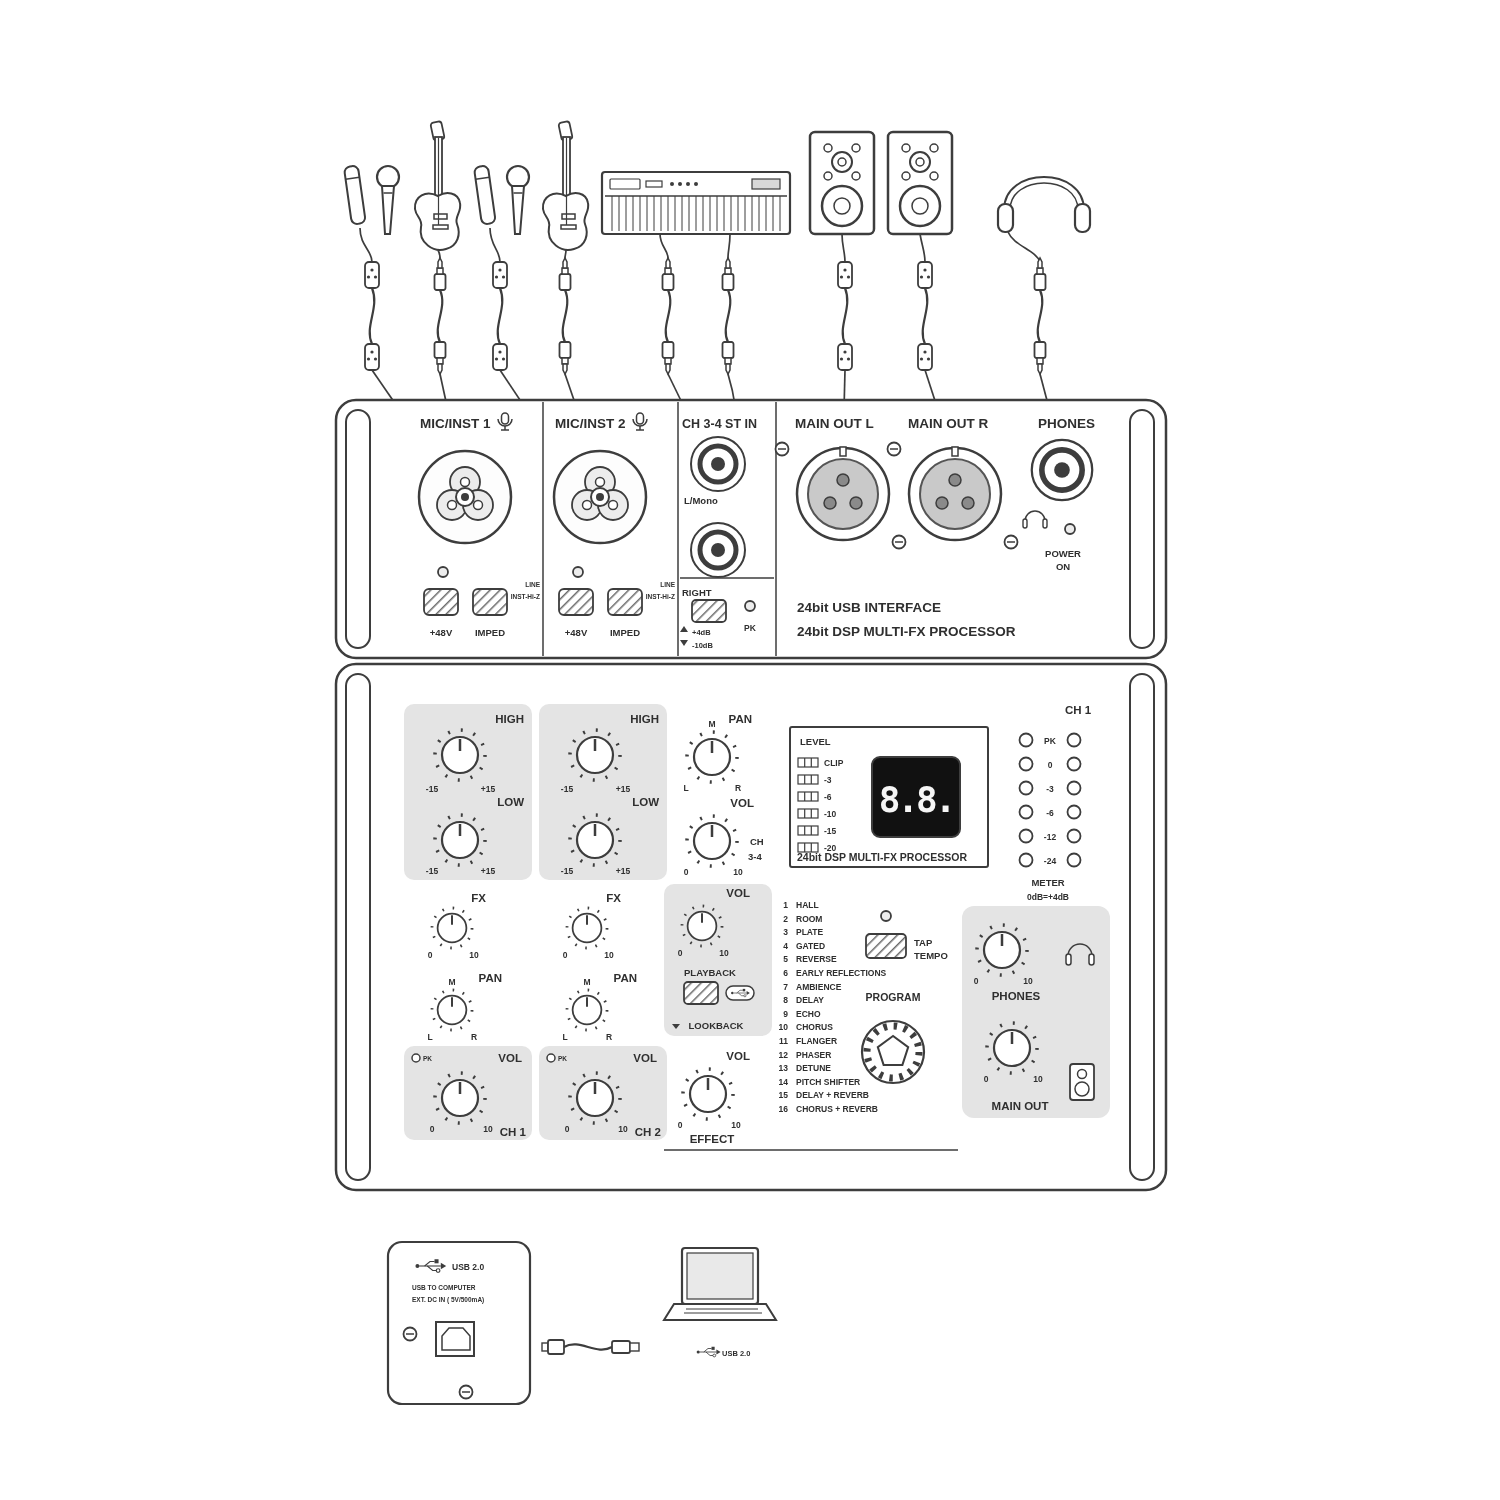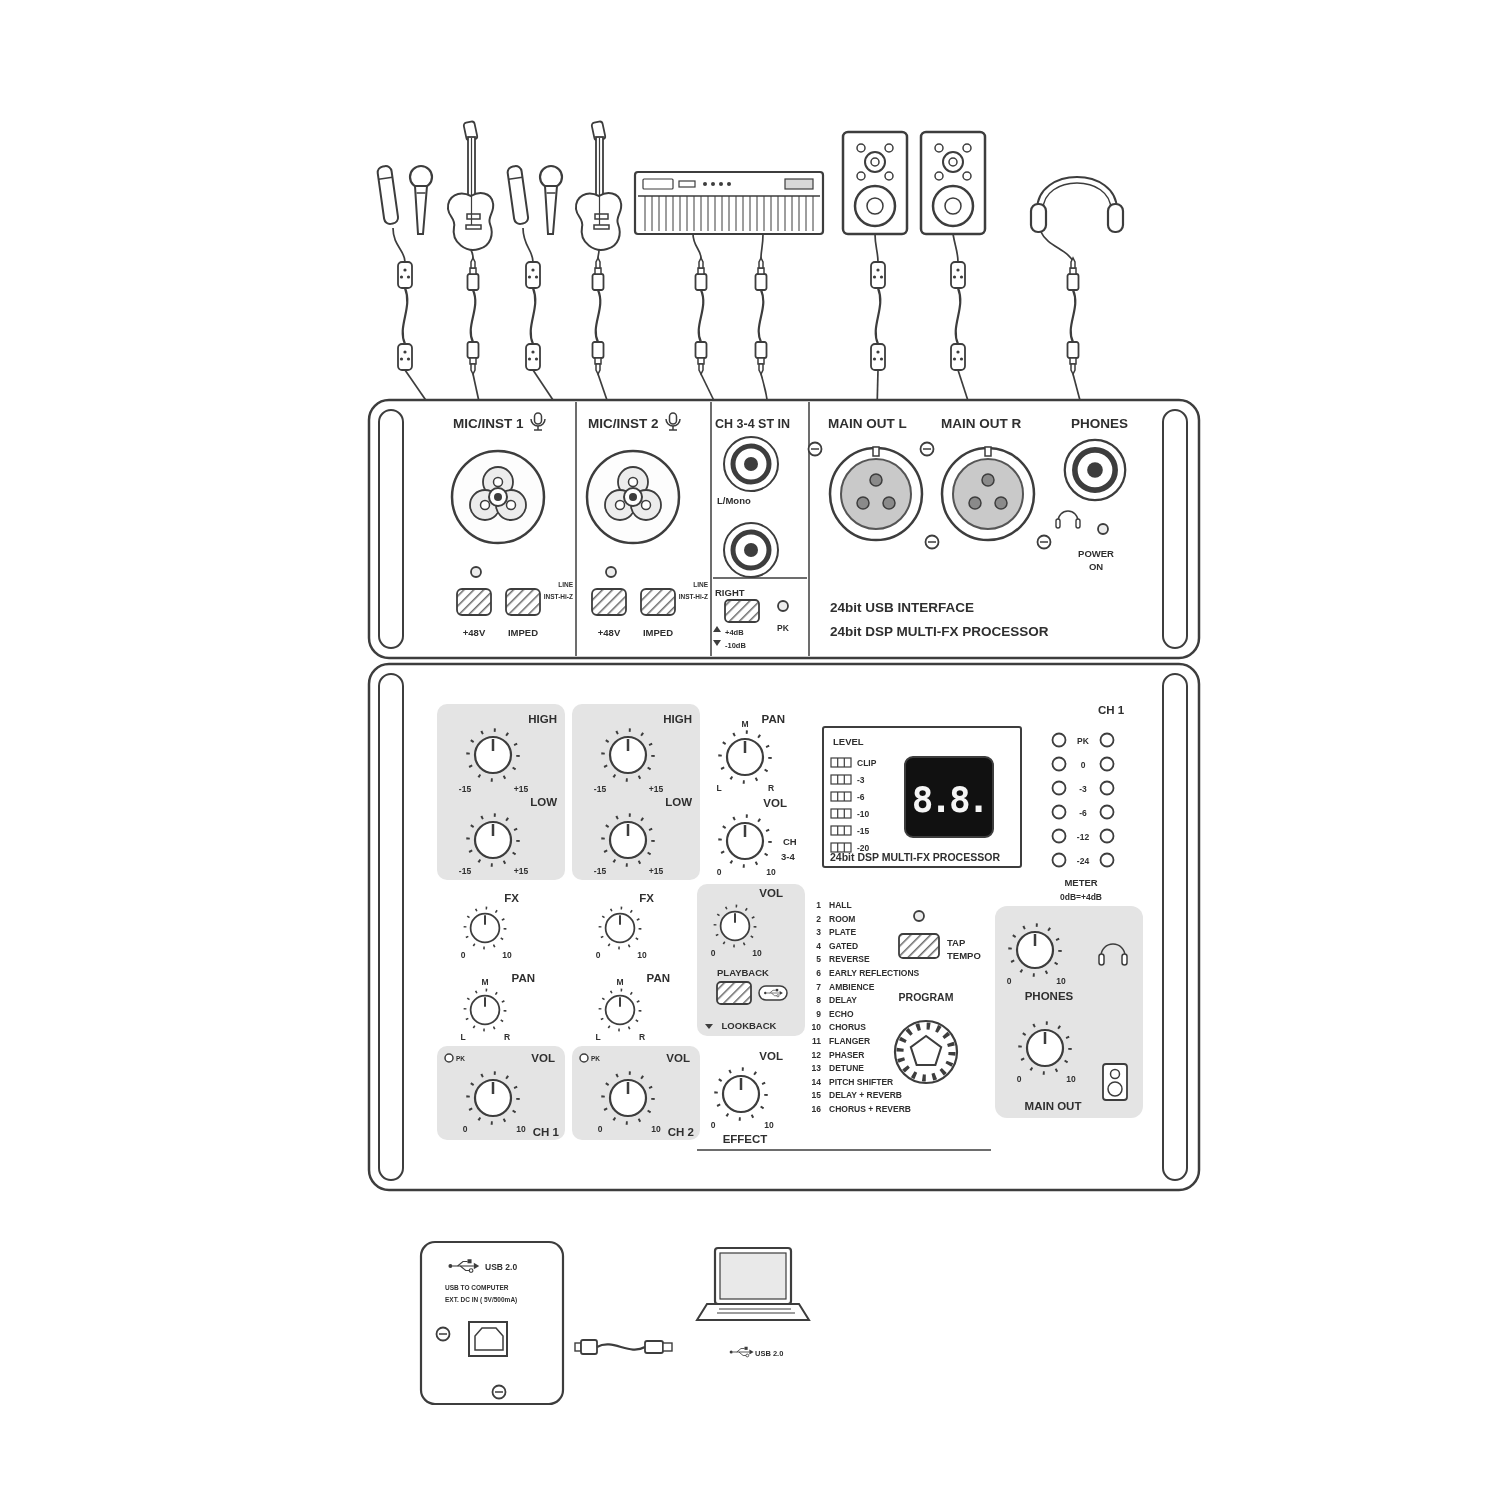--- a/index.html
+++ b/index.html
@@ -1,16 +1,16 @@
 <!DOCTYPE html>
 <html><head>
 <meta charset="utf-8">
 <style>
   html,body{margin:0;padding:0;background:#fff;}
-  .stage{position:relative;width:1204px;height:1500px;background:#ffffff;overflow:hidden;padding-left:33px;}
+  .stage{position:relative;width:1204px;height:1500px;background:#ffffff;overflow:hidden;}
   svg text{font-family:"Liberation Sans",sans-serif;font-weight:bold;fill:#2f2f2f;}
   .t6{font-size:6.5px}.t7{font-size:7.5px}.t8{font-size:8.5px}.t9{font-size:9.5px}
   .t10{font-size:10.5px}.t11{font-size:11.5px}.t12{font-size:12.5px}.t13{font-size:13.5px}
   .seg{font-family:"DejaVu Sans Mono",monospace;font-size:36px;fill:#f5f5f5;letter-spacing:-3px;}
   .s{stroke:#3d3d3d;fill:none;stroke-width:2}
   .s25{stroke:#3d3d3d;fill:none;stroke-width:2.5}
   .s15{stroke:#3d3d3d;fill:none;stroke-width:1.5}
   .thin{stroke:#3d3d3d;stroke-width:1.2;fill:none}
   .sf{stroke:#3d3d3d;fill:#fff}
   .gray{fill:#e4e4e4}

